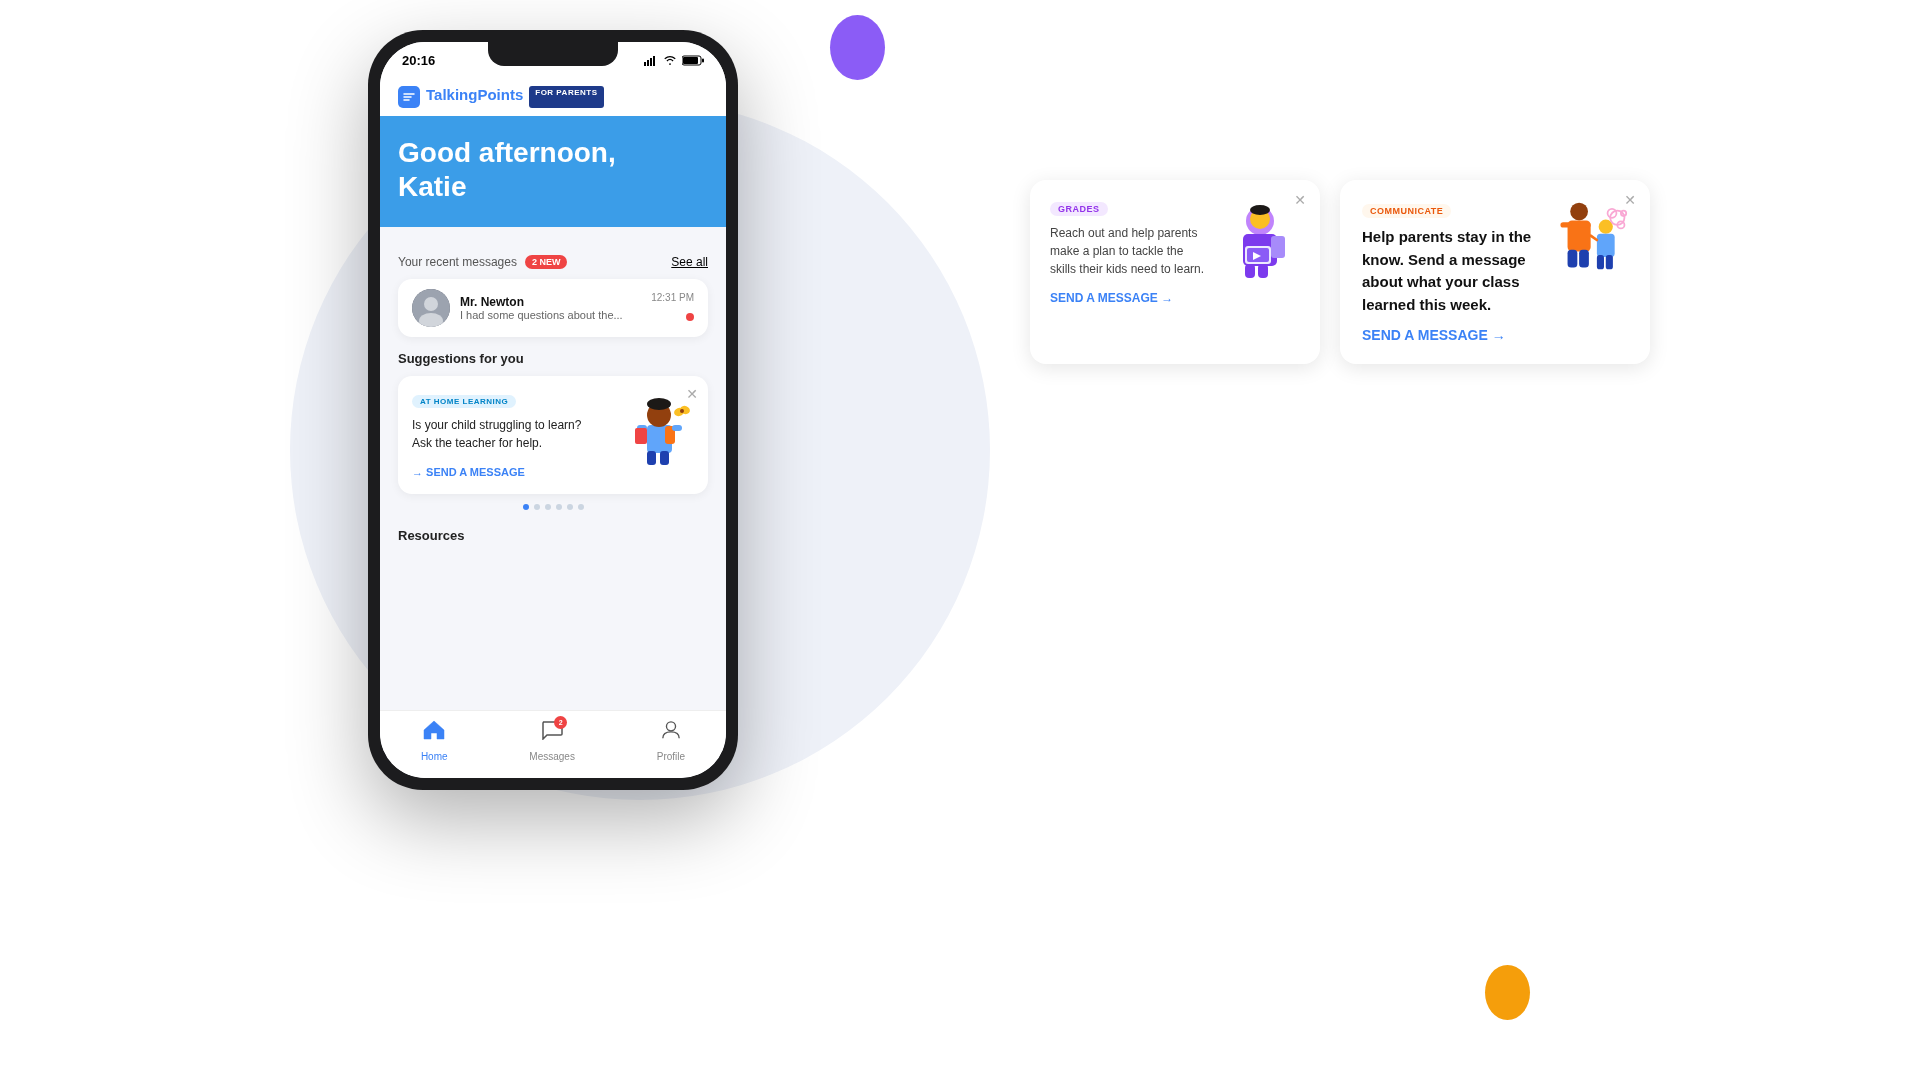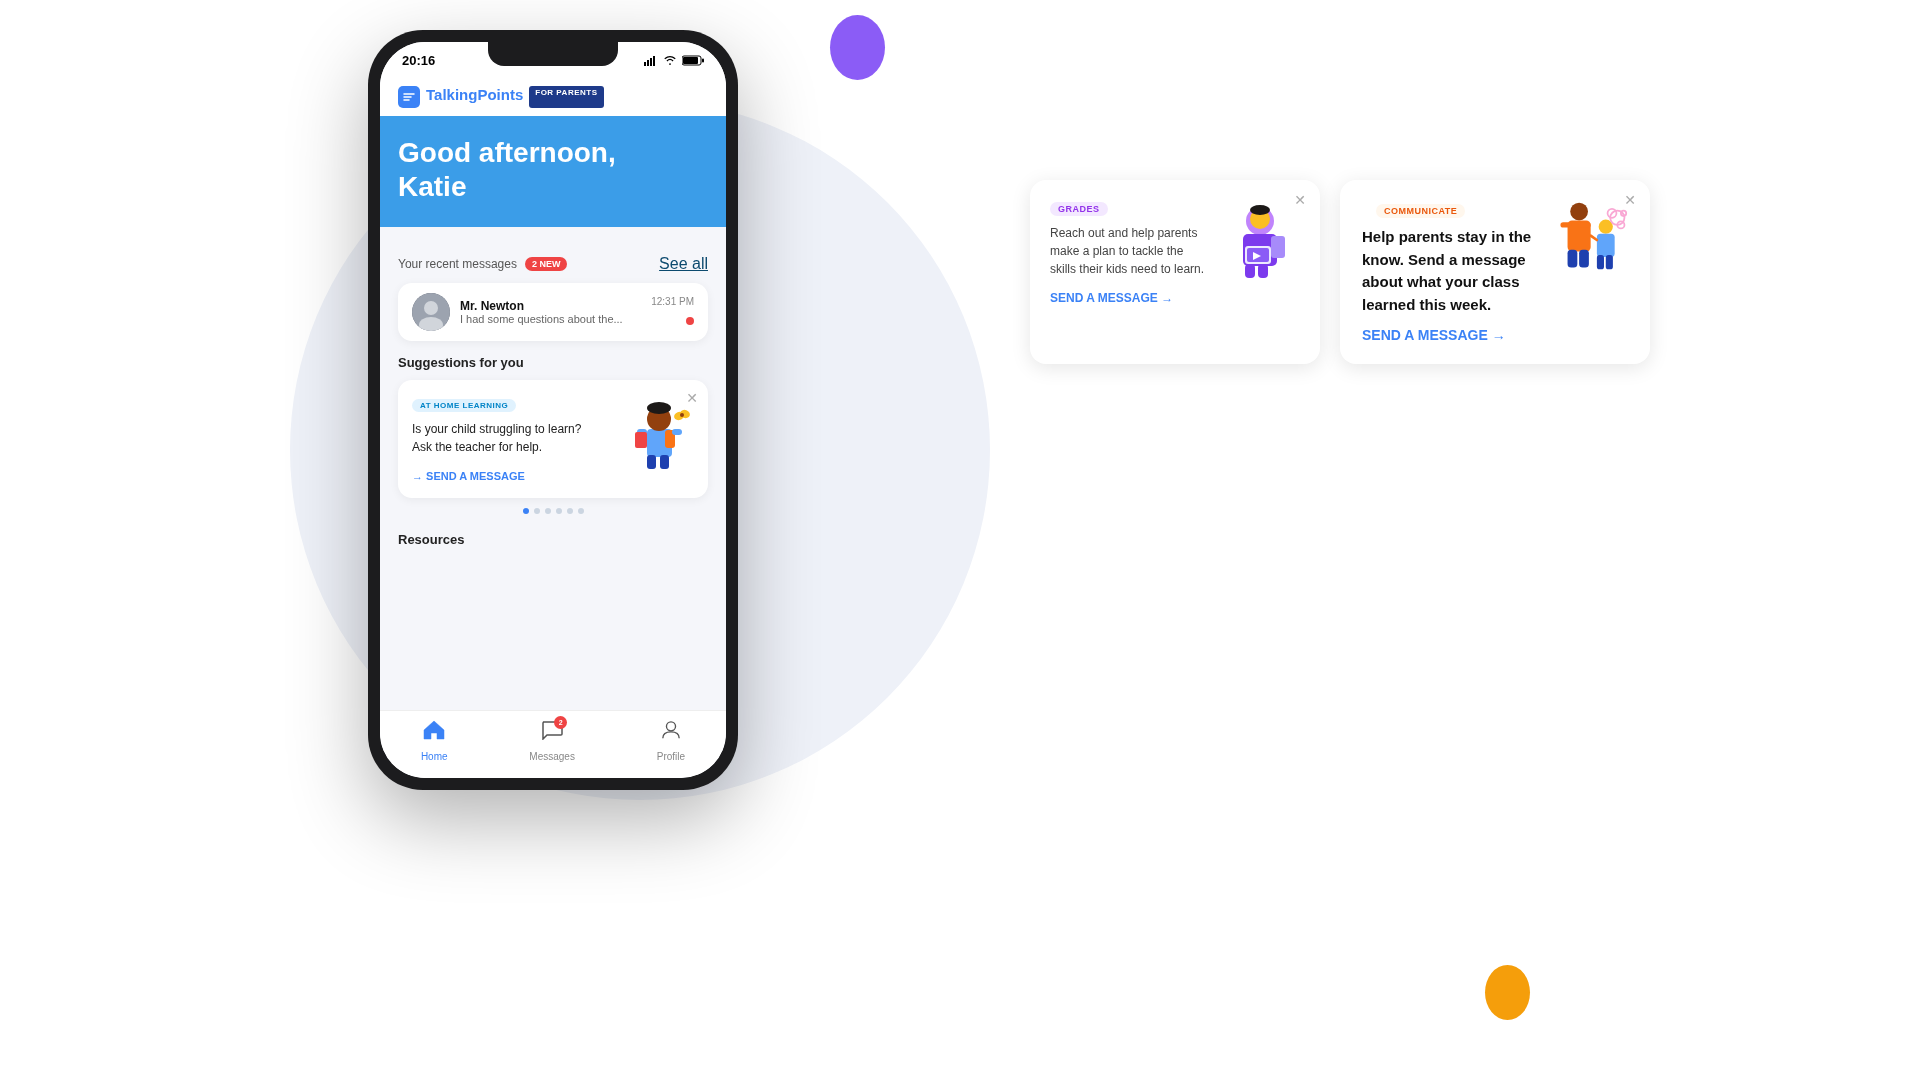--- a/index.html
+++ b/index.html
@@ -176,22 +176,22 @@
     .new-badge {
       background: #ef4444;
       color: #fff;
       font-size: 9px;
       font-weight: 700;
       padding: 2px 7px;
       border-radius: 12px;
     }
     .see-all {
       margin-left: auto;
-      font-size: 16px;
-      color: #0c4a6e;
+      font-size: 12px;
+      color: #000000;
       text-decoration: underline;
     }
 
     
     .messages-card {
       background: #fff;
       border-radius: 14px;
       overflow: hidden;
       box-shadow: 0 2px 10px rgba(0,0,0,0.06);
     }
@@ -439,21 +439,20 @@
       margin-bottom: 8px;
       letter-spacing: 0.5px;
     }
     .tag-grades {
       background: #f3e8ff;
       color: #9333ea;
     }
     .tag-communicate {
       background: #fff7ed;
       color: #ea580c;
-      margin-left: 14px;
     }
     .info-card-text {
       font-size: 12px;
       color: #444;
       line-height: 1.5;
       margin-bottom: 10px;
     }
     .info-card-link {
       font-size: 12px;
       font-weight: 700;

